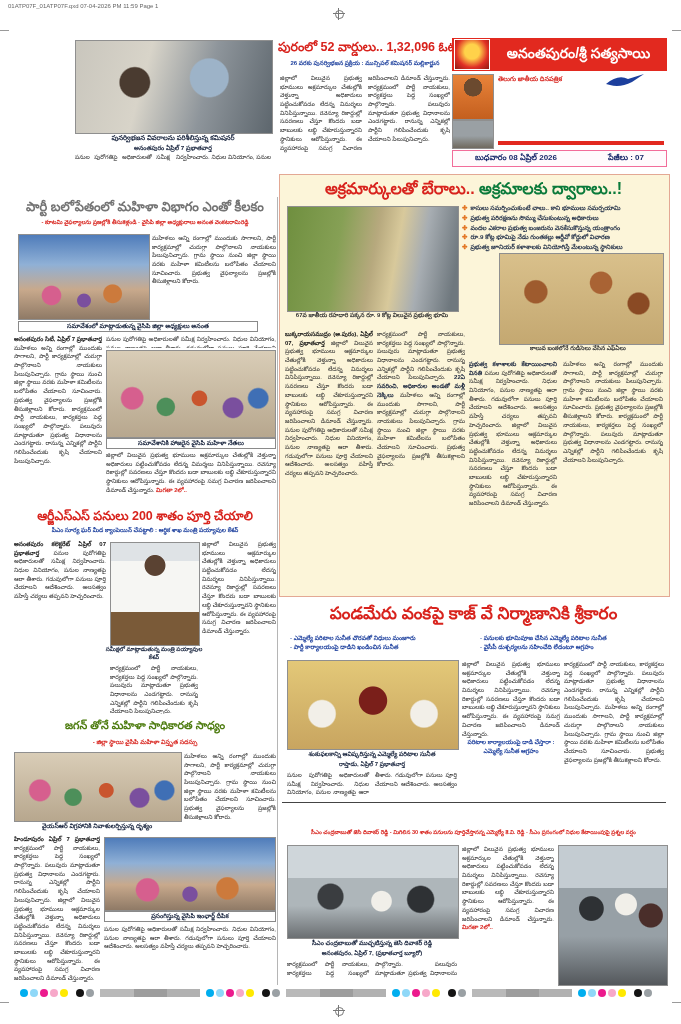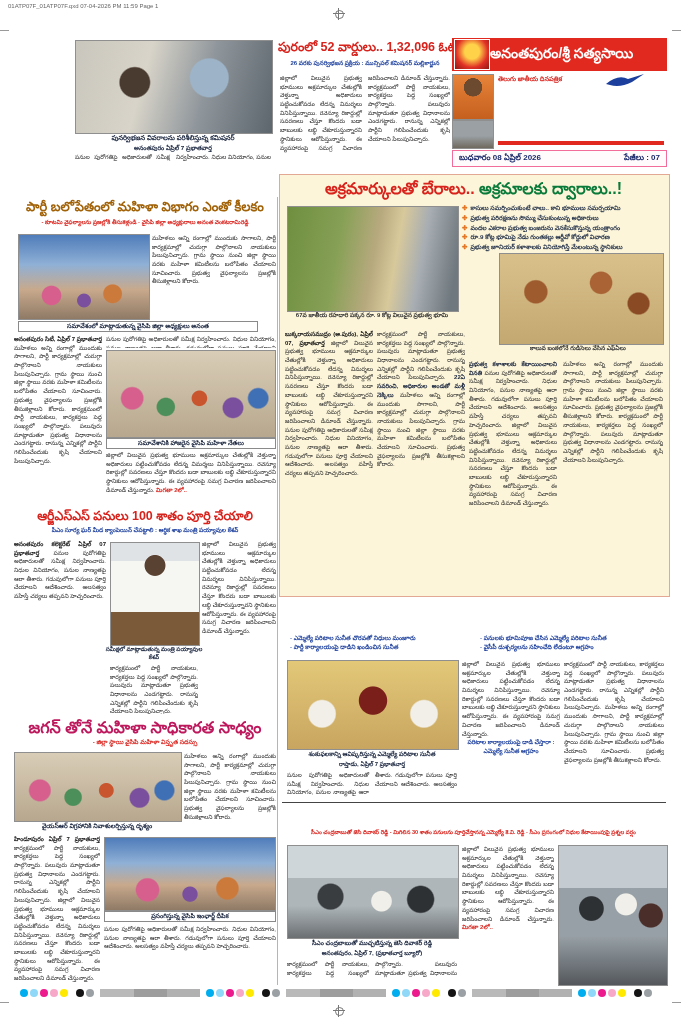--- a/index.html
+++ b/index.html
@@ -20,26 +20,26 @@
   
   .printline{font-size:6px;color:#666;}
   .reg{width:12px;height:12px;}
   .reg .c{position:absolute;left:2px;top:2px;width:7px;height:7px;border:1px solid #777;border-radius:50%;}
   .reg .h{position:absolute;left:0;top:5px;width:12px;height:1px;background:#777;}
   .reg .v{position:absolute;left:5px;top:0;width:1px;height:12px;background:#777;}
   .crop{background:#9a9a9a;}
 
   
   .banner{background:#e2291f;display:flex;align-items:center;}
-  .banner .txt{color:#fff;font-weight:bold;font-size:14px;white-space:nowrap;overflow:hidden;flex:1;}
+  .banner .txt{color:#fff;font-weight:bold;font-size:14px;white-space:nowrap;overflow:hidden;flex:1;text-align:center;}
   .tagline{color:#d8231d;font-size:6.5px;font-weight:bold;}
   .logo{color:#1c3f9d;font-weight:bold;font-size:44px;line-height:1;text-align:center;letter-spacing:2px;white-space:nowrap;overflow:hidden;}
   .logo-underline{background:#e2291f;height:4px;}
   .datebar{border:1.5px solid #f26d9a;background:#fffafc;display:flex;justify-content:space-between;align-items:center;
-           font-size:8px;font-weight:bold;color:#1b2a6b;padding:0 6px;box-sizing:border-box;}
+           font-size:8px;font-weight:bold;color:#1b2a6b;padding:0 22px;box-sizing:border-box;}
 
   
   .mainbox{background:#fcf5d9;border:1px solid #e3a894;}
   .bullet-row{display:flex;gap:3px;font-size:6.2px;font-weight:bold;color:#24324a;line-height:1.5;white-space:nowrap;overflow:hidden;}
   .bullet-row .dm{color:#e2731f;font-size:6.5px;}
   .boldsub{font-weight:bold;color:#14203a;}
   .boldsub.blue{color:#1c3f9d;text-align:center;display:block;}
 
   
   .ph-office{background:
@@ -143,21 +143,21 @@
   </div>
   <div class="abs hl" style="left:278px;top:40px;width:174px;font-size:12.5px;color:#d8231d;">పురంలో 52 వార్డులు.. 1,32,096 ఓటర్లు</div>
   <div class="abs sub" style="left:278px;top:60px;width:174px;font-size:6px;color:#1c3f9d;">26 వరకు పునర్విభజన ప్రక్రియ : మున్సిపల్ కమిషనర్ మల్లికార్జున</div>
   <div class="abs bodytxt" style="left:280px;top:74px;width:170px;height:94px;column-count:2;column-gap:6px;">
     <span>జిల్లాలో విలువైన ప్రభుత్వ భూములు అక్రమార్కుల చేతుల్లోకి వెళ్తున్నా అధికారులు పట్టించుకోవడం లేదన్న విమర్శలు వినిపిస్తున్నాయి. రెవెన్యూ రికార్డుల్లో సవరణలు చేస్తూ కొందరు బడా బాబులకు లబ్ధి చేకూరుస్తున్నారని స్థానికులు ఆరోపిస్తున్నారు. ఈ వ్యవహారంపై సమగ్ర విచారణ జరిపించాలని డిమాండ్ చేస్తున్నారు.</span>
     <span>కార్యక్రమంలో పార్టీ నాయకులు, కార్యకర్తలు పెద్ద సంఖ్యలో పాల్గొన్నారు. పలువురు మాట్లాడుతూ ప్రభుత్వ విధానాలను ఎండగట్టారు. రానున్న ఎన్నికల్లో పార్టీని గెలిపించేందుకు కృషి చేయాలని పిలుపునిచ్చారు.</span>
   </div>
 
   <div class="abs vrule" style="left:277px;top:197px;height:788px;"></div>
 
-  <div class="abs hl" style="left:14px;top:199px;width:262px;font-size:13px;color:#a16207;">పార్టీ బలోపేతంలో మహిళా విభాగం ఎంతో కీలకం</div>
+  <div class="abs hl" style="left:14px;top:199px;width:262px;font-size:13px;color:#737373;">పార్టీ బలోపేతంలో మహిళా విభాగం ఎంతో కీలకం</div>
   <div class="abs sub" style="left:14px;top:219px;width:262px;font-size:5.8px;color:#d8231d;">- కూటమి వైఫల్యాలను ప్రజల్లోకి తీసుకెళ్లండి - వైసిపి జిల్లా అధ్యక్షురాలు అనంత వెంకటరామిరెడ్డి</div>
   <div class="abs photo ph-stage" style="left:18px;top:234px;width:130px;height:84px;"></div>
   <div class="abs bodytxt" style="left:152px;top:234px;width:124px;height:84px;">
     <span>మహిళలు అన్ని రంగాల్లో ముందుకు సాగాలని, పార్టీ కార్యక్రమాల్లో చురుగ్గా పాల్గొనాలని నాయకులు పిలుపునిచ్చారు. గ్రామ స్థాయి నుంచి జిల్లా స్థాయి వరకు మహిళా కమిటీలను బలోపేతం చేయాలని సూచించారు. ప్రభుత్వ వైఫల్యాలను ప్రజల్లోకి తీసుకెళ్లాలని కోరారు.</span>
   </div>
   <div class="abs cap boxed" style="left:18px;top:321px;width:238px;font-size:6.3px;">సమావేశంలో మాట్లాడుతున్న వైసిపి జిల్లా అధ్యక్షులు అనంత</div>
   <div class="abs bodytxt" style="left:14px;top:335px;width:88px;height:170px;">
     <span class="dateline">అనంతపురం సిటీ, ఏప్రిల్ 7 ప్రభాతవార్త</span>
     <span>మహిళలు అన్ని రంగాల్లో ముందుకు సాగాలని, పార్టీ కార్యక్రమాల్లో చురుగ్గా పాల్గొనాలని నాయకులు పిలుపునిచ్చారు. గ్రామ స్థాయి నుంచి జిల్లా స్థాయి వరకు మహిళా కమిటీలను బలోపేతం చేయాలని సూచించారు. ప్రభుత్వ వైఫల్యాలను ప్రజల్లోకి తీసుకెళ్లాలని కోరారు.</span>
     <span>కార్యక్రమంలో పార్టీ నాయకులు, కార్యకర్తలు పెద్ద సంఖ్యలో పాల్గొన్నారు. పలువురు మాట్లాడుతూ ప్రభుత్వ విధానాలను ఎండగట్టారు. రానున్న ఎన్నికల్లో పార్టీని గెలిపించేందుకు కృషి చేయాలని పిలుపునిచ్చారు.</span>
@@ -165,36 +165,36 @@
   <div class="abs bodytxt" style="left:106px;top:335px;width:170px;height:13px;">
     <span>పనుల పురోగతిపై అధికారులతో సమీక్ష నిర్వహించారు. నిధుల వినియోగం, పనుల నాణ్యతపై ఆరా తీశారు. గడువులోగా పనులు పూర్తి చేయాలని ఆదేశించారు. అలసత్వం వహిస్తే చర్యలు తప్పవని హెచ్చరించారు.</span>
   </div>
   <div class="abs photo ph-crowd" style="left:106px;top:350px;width:168px;height:86px;"></div>
   <div class="abs cap boxed" style="left:106px;top:438px;width:168px;font-size:6.3px;">సమావేశానికి హాజరైన వైసిపి మహిళా నేతలు</div>
   <div class="abs bodytxt" style="left:106px;top:451px;width:170px;height:54px;">
     <span>జిల్లాలో విలువైన ప్రభుత్వ భూములు అక్రమార్కుల చేతుల్లోకి వెళ్తున్నా అధికారులు పట్టించుకోవడం లేదన్న విమర్శలు వినిపిస్తున్నాయి. రెవెన్యూ రికార్డుల్లో సవరణలు చేస్తూ కొందరు బడా బాబులకు లబ్ధి చేకూరుస్తున్నారని స్థానికులు ఆరోపిస్తున్నారు. ఈ వ్యవహారంపై సమగ్ర విచారణ జరిపించాలని డిమాండ్ చేస్తున్నారు.</span>
     <span class="more">మిగతా 2లో..</span>
   </div>
 
-  <div class="abs hl" style="left:14px;top:509px;width:262px;font-size:12.5px;color:#d8231d;">ఆర్జీఎస్ఎస్ పనులు 100 శాతం పూర్తి చేయాలి</div>
+  <div class="abs hl" style="left:14px;top:509px;width:262px;font-size:12.5px;color:#d8231d;">ఆర్జీఎస్ఎస్ పనులు 200 శాతం పూర్తి చేయాలి</div>
   <div class="abs sub" style="left:14px;top:527px;width:262px;font-size:6px;color:#1c3f9d;">పీఎం సూర్య ఘర్ మీద క్యాంపెయిన్ చేపట్టాలి : ఆర్థిక శాఖ మంత్రి పయ్యావుల కేశవ్</div>
   <div class="abs bodytxt" style="left:14px;top:540px;width:92px;height:174px;">
     <span class="dateline">అనంతపురం కలెక్టరేట్ ఏప్రిల్ 07 ప్రభాతవార్త</span>
     <span>పనుల పురోగతిపై అధికారులతో సమీక్ష నిర్వహించారు. నిధుల వినియోగం, పనుల నాణ్యతపై ఆరా తీశారు. గడువులోగా పనులు పూర్తి చేయాలని ఆదేశించారు. అలసత్వం వహిస్తే చర్యలు తప్పవని హెచ్చరించారు.</span>
   </div>
   <div class="abs photo ph-minister" style="left:110px;top:542px;width:88px;height:102px;"></div>
   <div class="abs cap" style="left:104px;top:646px;width:100px;font-size:5.8px;white-space:normal;height:16px;">సమీక్షలో మాట్లాడుతున్న మంత్రి పయ్యావుల కేశవ్</div>
   <div class="abs bodytxt" style="left:110px;top:664px;width:88px;height:50px;">
     <span>కార్యక్రమంలో పార్టీ నాయకులు, కార్యకర్తలు పెద్ద సంఖ్యలో పాల్గొన్నారు. పలువురు మాట్లాడుతూ ప్రభుత్వ విధానాలను ఎండగట్టారు. రానున్న ఎన్నికల్లో పార్టీని గెలిపించేందుకు కృషి చేయాలని పిలుపునిచ్చారు.</span>
   </div>
   <div class="abs bodytxt" style="left:202px;top:540px;width:74px;height:174px;">
     <span>జిల్లాలో విలువైన ప్రభుత్వ భూములు అక్రమార్కుల చేతుల్లోకి వెళ్తున్నా అధికారులు పట్టించుకోవడం లేదన్న విమర్శలు వినిపిస్తున్నాయి. రెవెన్యూ రికార్డుల్లో సవరణలు చేస్తూ కొందరు బడా బాబులకు లబ్ధి చేకూరుస్తున్నారని స్థానికులు ఆరోపిస్తున్నారు. ఈ వ్యవహారంపై సమగ్ర విచారణ జరిపించాలని డిమాండ్ చేస్తున్నారు.</span>
   </div>
 
-  <div class="abs hl" style="left:14px;top:719px;width:262px;font-size:16px;color:#be185d;">జగన్ తోనే మహిళా సాధికారత సాధ్యం</div>
+  <div class="abs hl" style="left:14px;top:719px;width:262px;font-size:11px;color:#4d7c0f;">జగన్ తోనే మహిళా సాధికారత సాధ్యం</div>
   <div class="abs sub" style="left:14px;top:738px;width:262px;font-size:6.2px;color:#d8231d;">- జిల్లా స్థాయి వైసిపి మహిళా విస్తృత సదస్సు</div>
   <div class="abs photo ph-crowd" style="left:14px;top:752px;width:166px;height:68px;"></div>
   <div class="abs bodytxt" style="left:184px;top:752px;width:92px;height:68px;">
     <span>మహిళలు అన్ని రంగాల్లో ముందుకు సాగాలని, పార్టీ కార్యక్రమాల్లో చురుగ్గా పాల్గొనాలని నాయకులు పిలుపునిచ్చారు. గ్రామ స్థాయి నుంచి జిల్లా స్థాయి వరకు మహిళా కమిటీలను బలోపేతం చేయాలని సూచించారు. ప్రభుత్వ వైఫల్యాలను ప్రజల్లోకి తీసుకెళ్లాలని కోరారు.</span>
   </div>
   <div class="abs cap" style="left:14px;top:822px;width:166px;font-size:6.3px;">వైయస్ఆర్ విగ్రహానికి నివాళులర్పిస్తున్న దృశ్యం</div>
   <div class="abs bodytxt" style="left:14px;top:835px;width:86px;height:148px;">
     <span class="dateline">హిందూపురం ఏప్రిల్ 7 ప్రభాతవార్త</span>
     <span>కార్యక్రమంలో పార్టీ నాయకులు, కార్యకర్తలు పెద్ద సంఖ్యలో పాల్గొన్నారు. పలువురు మాట్లాడుతూ ప్రభుత్వ విధానాలను ఎండగట్టారు. రానున్న ఎన్నికల్లో పార్టీని గెలిపించేందుకు కృషి చేయాలని పిలుపునిచ్చారు.</span>
     <span>జిల్లాలో విలువైన ప్రభుత్వ భూములు అక్రమార్కుల చేతుల్లోకి వెళ్తున్నా అధికారులు పట్టించుకోవడం లేదన్న విమర్శలు వినిపిస్తున్నాయి. రెవెన్యూ రికార్డుల్లో సవరణలు చేస్తూ కొందరు బడా బాబులకు లబ్ధి చేకూరుస్తున్నారని స్థానికులు ఆరోపిస్తున్నారు. ఈ వ్యవహారంపై సమగ్ర విచారణ జరిపించాలని డిమాండ్ చేస్తున్నారు.</span>
@@ -249,20 +249,21 @@
   <div class="abs bodytxt" style="left:469px;top:360px;width:88px;height:228px;">
     <span class="boldsub">ప్రభుత్వ కళాశాలకు కేటాయించాలని వినతి</span>
     <span>పనుల పురోగతిపై అధికారులతో సమీక్ష నిర్వహించారు. నిధుల వినియోగం, పనుల నాణ్యతపై ఆరా తీశారు. గడువులోగా పనులు పూర్తి చేయాలని ఆదేశించారు. అలసత్వం వహిస్తే చర్యలు తప్పవని హెచ్చరించారు.</span>
     <span>జిల్లాలో విలువైన ప్రభుత్వ భూములు అక్రమార్కుల చేతుల్లోకి వెళ్తున్నా అధికారులు పట్టించుకోవడం లేదన్న విమర్శలు వినిపిస్తున్నాయి. రెవెన్యూ రికార్డుల్లో సవరణలు చేస్తూ కొందరు బడా బాబులకు లబ్ధి చేకూరుస్తున్నారని స్థానికులు ఆరోపిస్తున్నారు. ఈ వ్యవహారంపై సమగ్ర విచారణ జరిపించాలని డిమాండ్ చేస్తున్నారు.</span>
   </div>
   <div class="abs bodytxt" style="left:563px;top:360px;width:100px;height:228px;">
     <span>మహిళలు అన్ని రంగాల్లో ముందుకు సాగాలని, పార్టీ కార్యక్రమాల్లో చురుగ్గా పాల్గొనాలని నాయకులు పిలుపునిచ్చారు. గ్రామ స్థాయి నుంచి జిల్లా స్థాయి వరకు మహిళా కమిటీలను బలోపేతం చేయాలని సూచించారు. ప్రభుత్వ వైఫల్యాలను ప్రజల్లోకి తీసుకెళ్లాలని కోరారు.</span>
     <span>కార్యక్రమంలో పార్టీ నాయకులు, కార్యకర్తలు పెద్ద సంఖ్యలో పాల్గొన్నారు. పలువురు మాట్లాడుతూ ప్రభుత్వ విధానాలను ఎండగట్టారు. రానున్న ఎన్నికల్లో పార్టీని గెలిపించేందుకు కృషి చేయాలని పిలుపునిచ్చారు.</span>
   </div>
 
+  <div class="abs hl" style="left:279px;top:604px;width:389px;font-size:17px;color:#d8231d;">పండమేరు వంకపై కాజ్ వే నిర్మాణానికి శ్రీకారం</div>
   <div class="abs" style="left:290px;top:634px;width:182px;">
     <div class="sub" style="font-size:6.1px;color:#1c3f9d;text-align:left;">- ఎమ్మెల్యే పరిటాల సునీత చొరవతో నిధులు మంజూరు</div>
     <div class="sub" style="font-size:6.1px;color:#1c3f9d;text-align:left;">- పార్టీ కార్యాలయంపై దాడిని ఖండించిన సునీత</div>
   </div>
   <div class="abs" style="left:480px;top:634px;width:186px;">
     <div class="sub" style="font-size:6.1px;color:#1c3f9d;text-align:left;">- పనులకు భూమిపూజ చేసిన ఎమ్మెల్యే పరిటాల సునీత</div>
     <div class="sub" style="font-size:6.1px;color:#1c3f9d;text-align:left;">- వైసీపీ దుశ్చర్యలను సహించేది లేదంటూ ఆగ్రహం</div>
   </div>
   <div class="abs photo ph-inaug" style="left:287px;top:660px;width:170px;height:88px;"></div>
   <div class="abs cap" style="left:282px;top:750px;width:180px;font-size:6.2px;">శంకుఫలకాన్ని ఆవిష్కరిస్తున్న ఎమ్మెల్యే పరిటాల సునీత</div>

